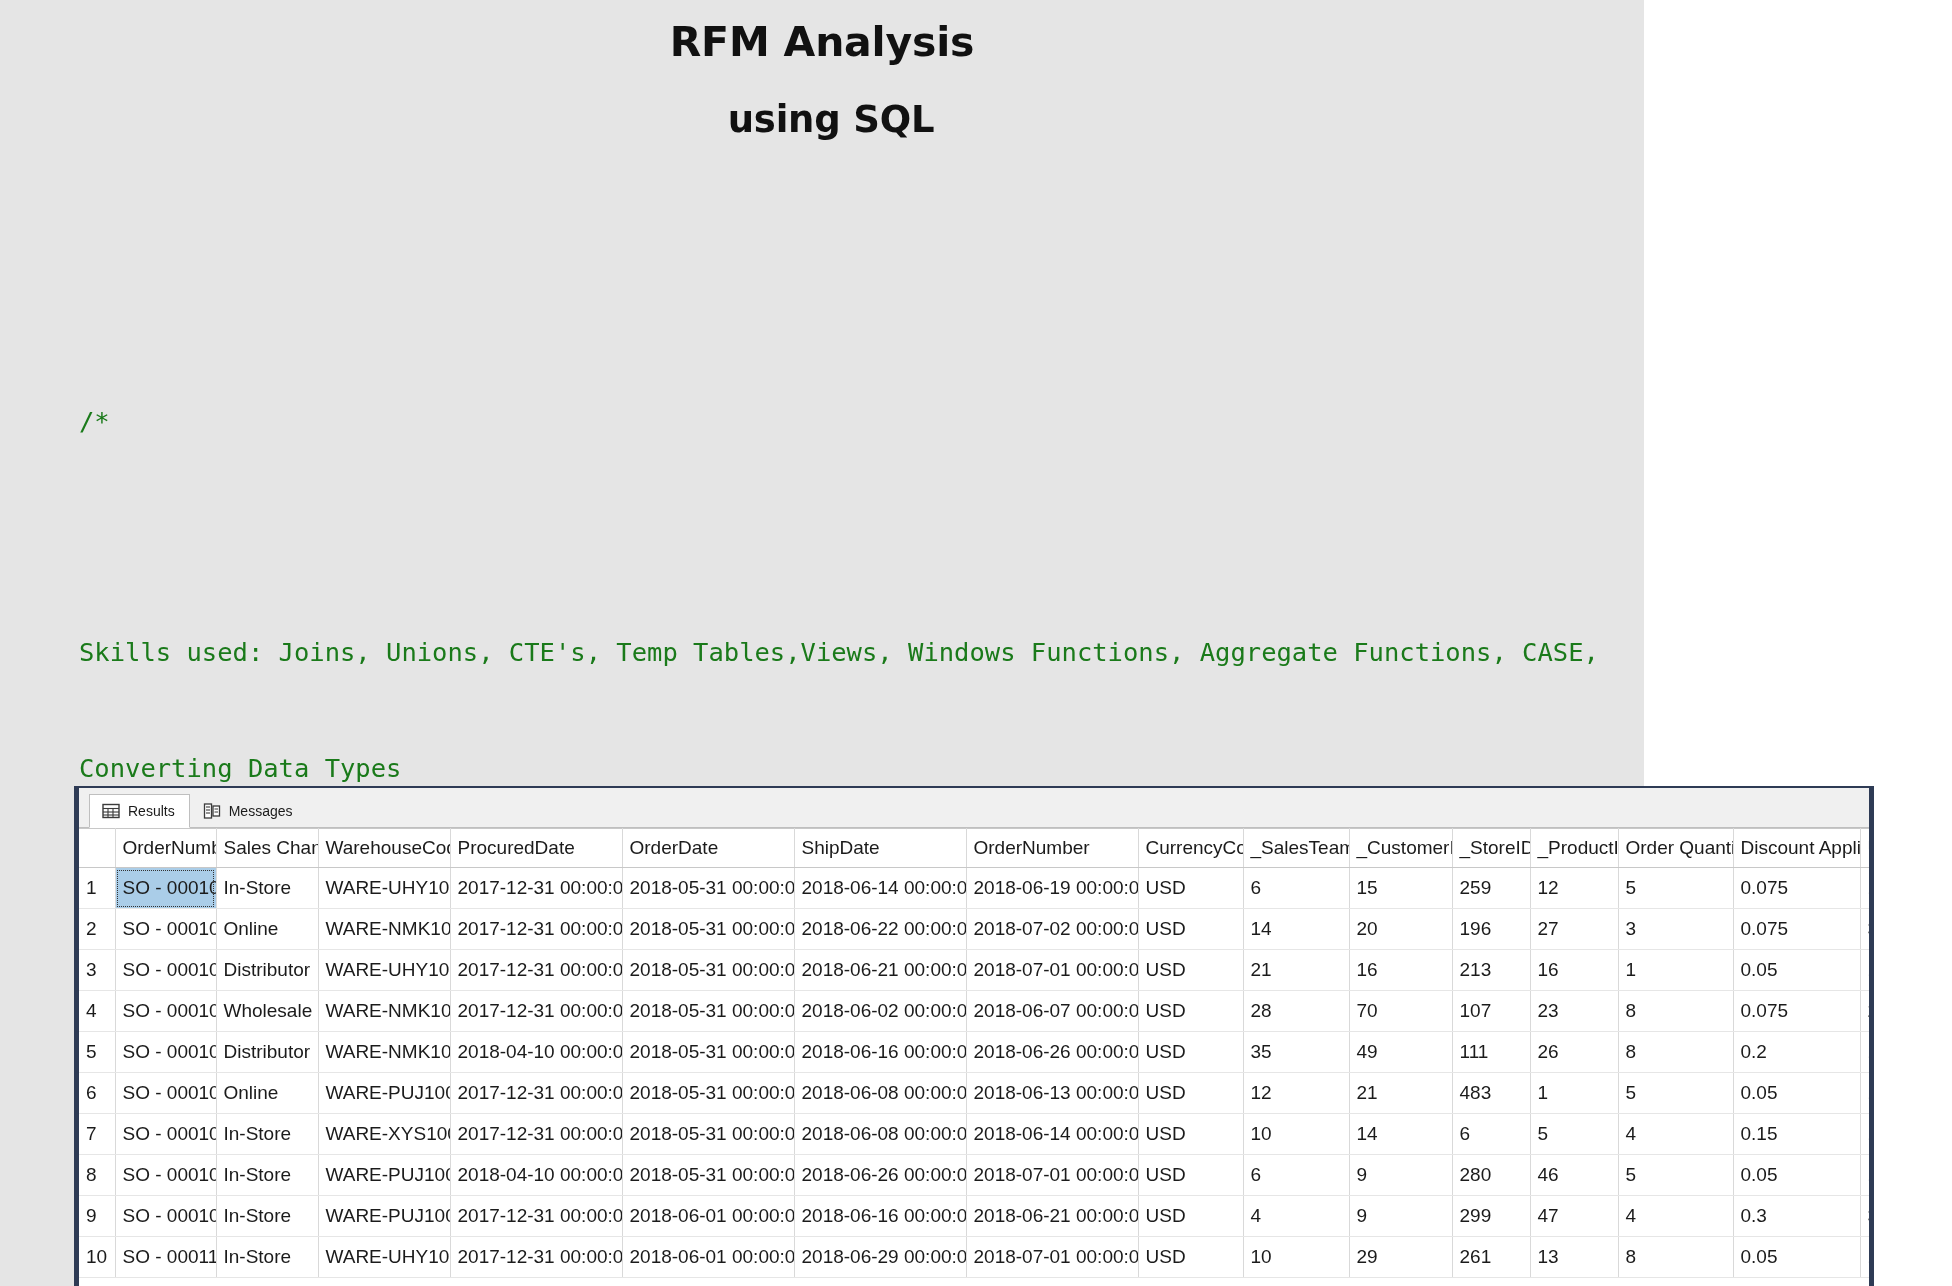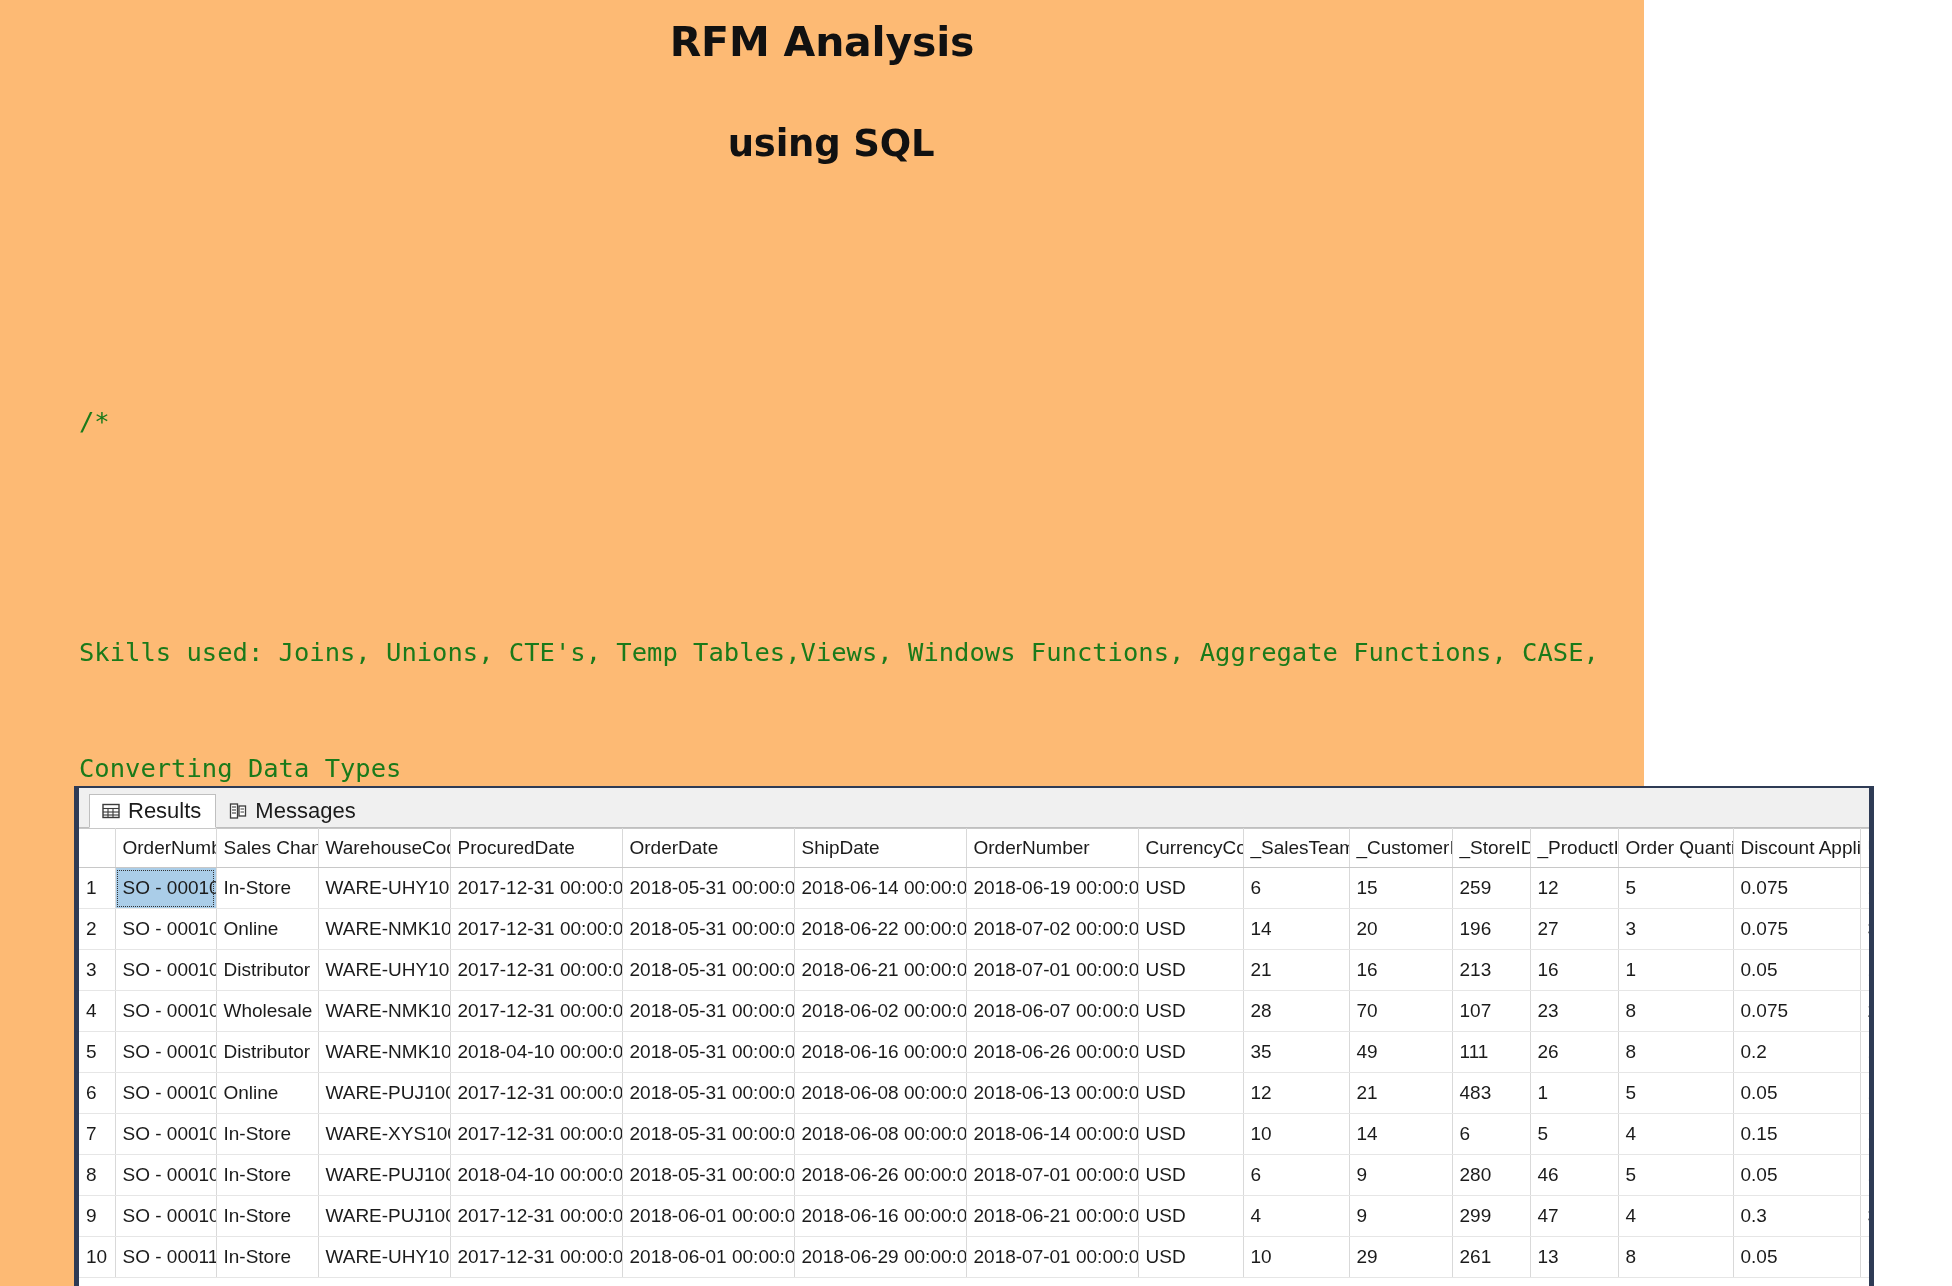--- a/index.html
+++ b/index.html
@@ -3,38 +3,38 @@
 <meta charset="utf-8">
 <style>
   * { box-sizing: border-box; }
   html, body {
     margin: 0; padding: 0;
     width: 1952px; height: 1286px;
     background: #ffffff;
     font-family: "Liberation Sans", sans-serif;
     overflow: hidden;
   }
-  .page { position: relative; width: 1644px; height: 1286px; background:#fdba74; }
+  .page { position: relative; width: 1644px; height: 1286px; background:#e5e5e5; }
 
   
   .title-block { padding-top: 22px; text-align: center; }
   .title-main {
     font-family: "DejaVu Sans", sans-serif;
     font-weight: 700;
     font-size: 41px;
     color: #111111;
     letter-spacing: -0.2px;
     line-height: 1.0;
   }
   .title-sub {
     font-family: "DejaVu Sans", sans-serif;
     font-weight: 700;
     font-size: 37px;
     color: #111111;
-    margin-top: 62px;
+    margin-top: 38px;
     letter-spacing: -0.2px;
     line-height: 1.0;
     padding-left: 18px;
   }
 
   
   .code {
     position: absolute;
     left: 79px;
     top: 325px;
@@ -68,21 +68,21 @@
     background: #f0f0f0;
     padding-left: 10px;
     display: flex;
     align-items: flex-end;
     border-bottom: 1px solid #bfbfbf;
   }
   .tab {
     display: flex; align-items: center; gap: 7px;
     height: 34px;
     padding: 0 14px 0 11px;
-    font-size: 22px;
+    font-size: 14px;
     color: #1b1b1b;
     background: #f0f0f0;
     border: 1px solid transparent;
     border-bottom: none;
     cursor: default;
   }
   .tab.active {
     background: #ffffff;
     border-color: #bfbfbf;
     border-bottom: 1px solid #ffffff;

